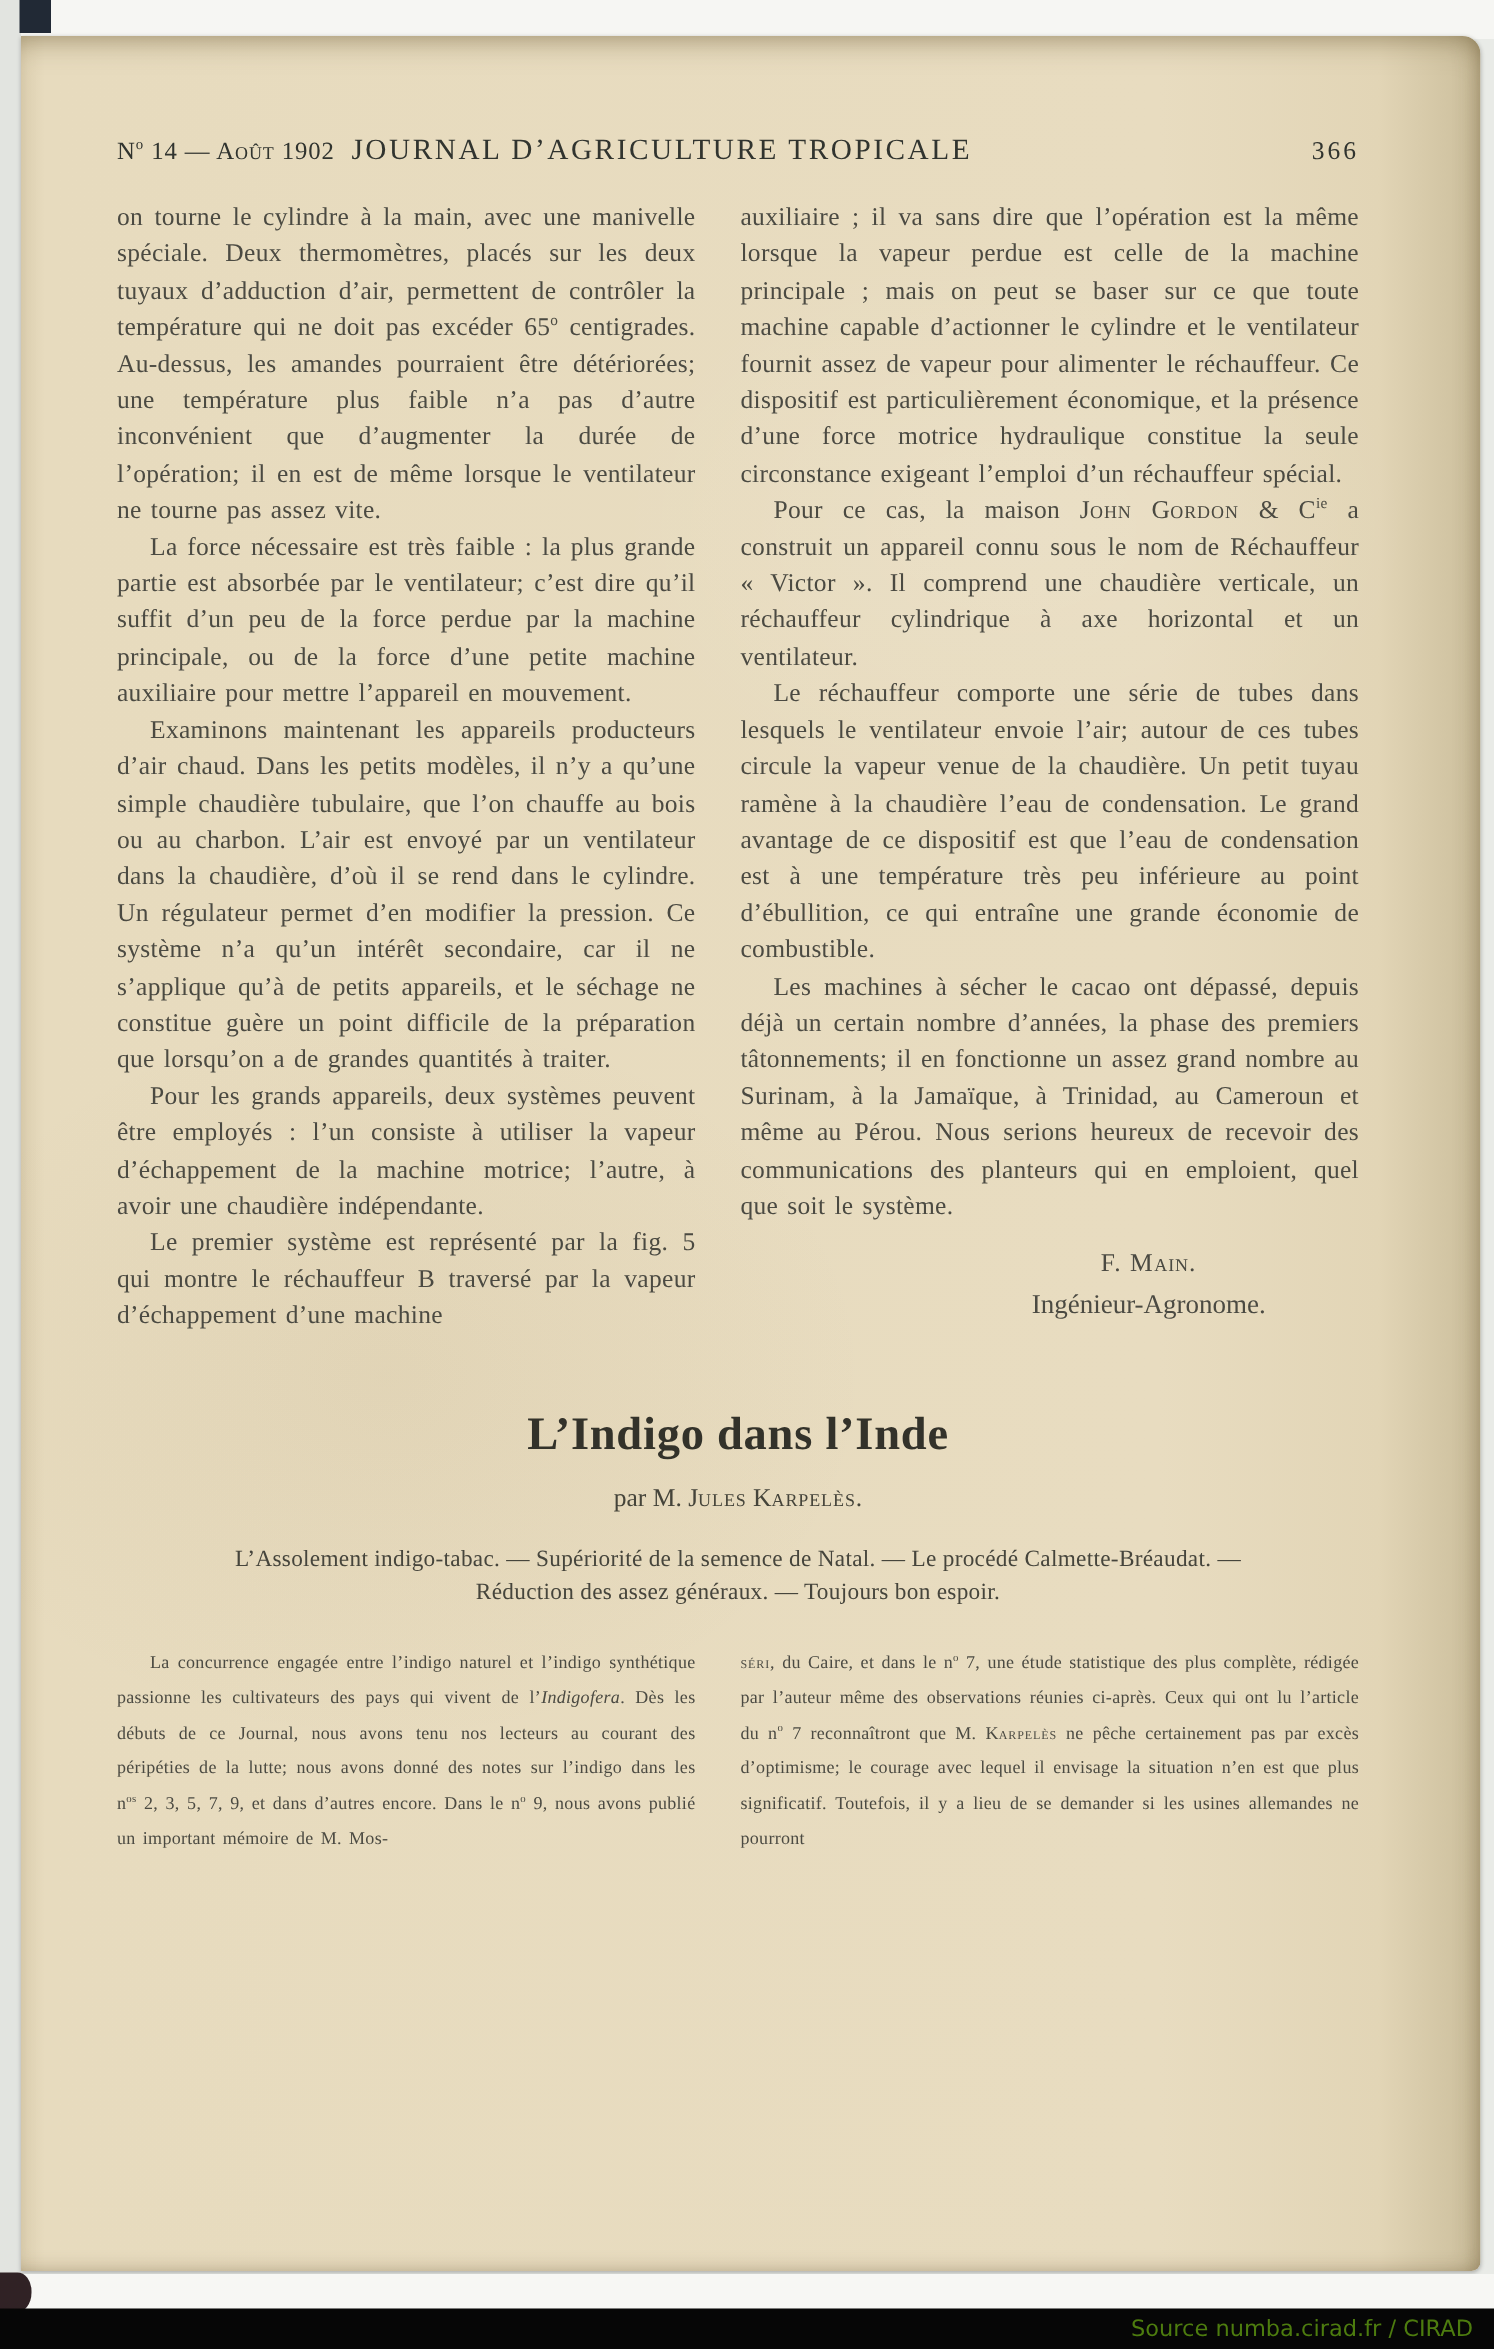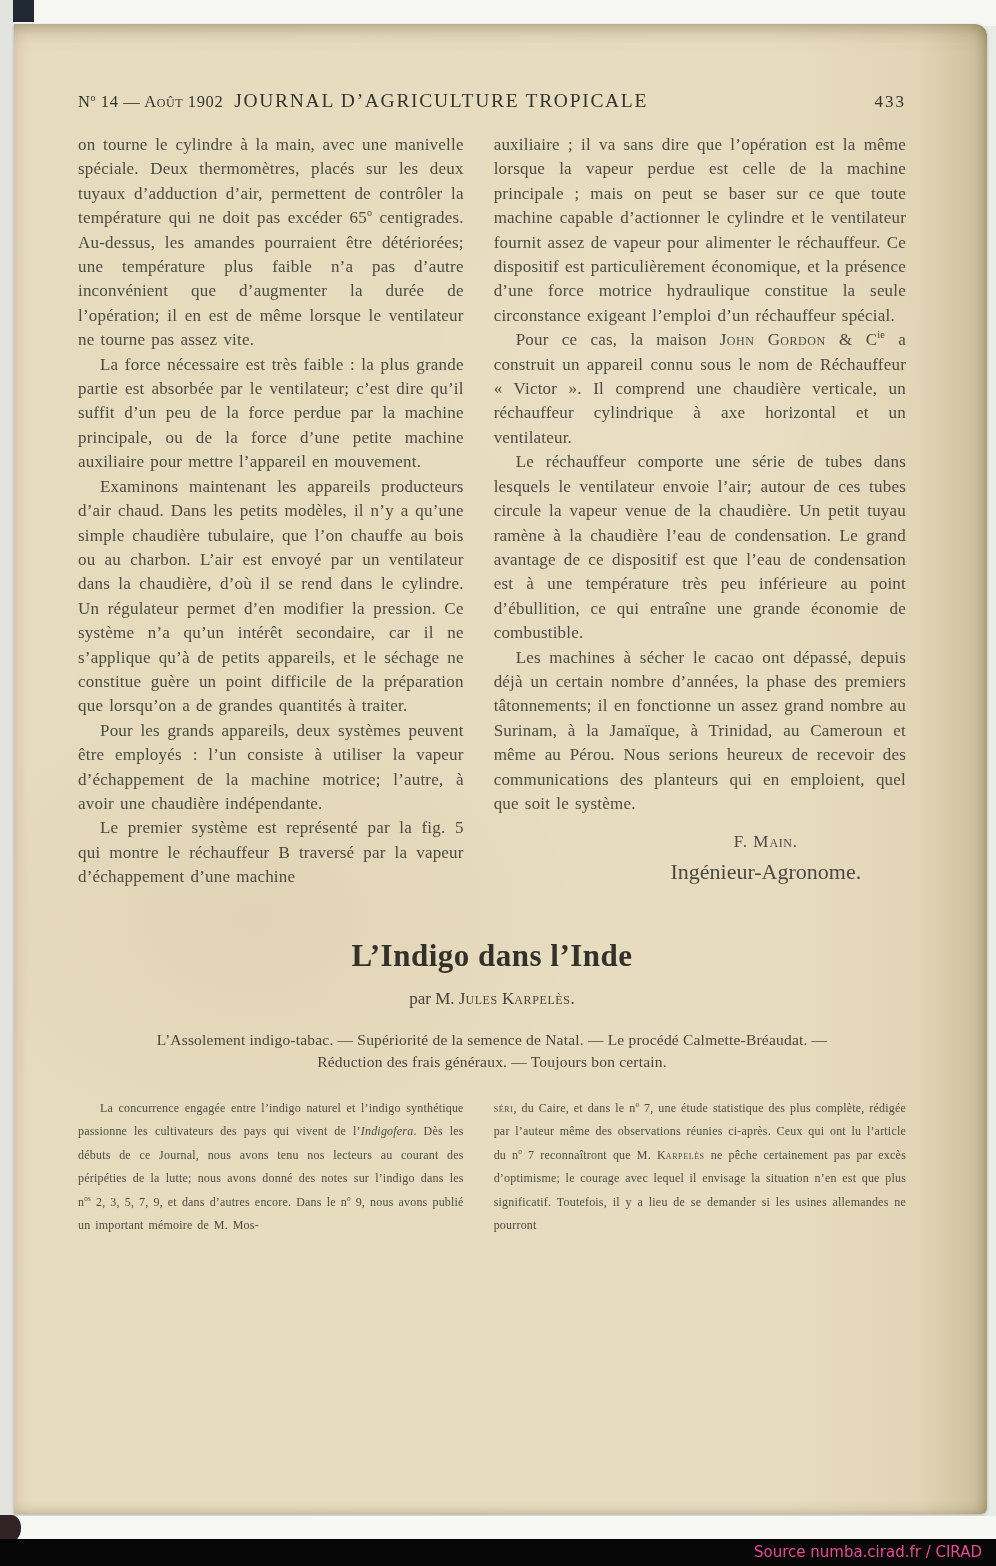--- a/index.html
+++ b/index.html
@@ -44,51 +44,51 @@
     text-indent:22px;
   }
   .cols p.noindent{text-indent:0;}
   .cols-bottom{margin-top:24px;}
   .cols-bottom p{font-size:12px;line-height:23.5px;}
 
   sup{font-size:0.6em;vertical-align:super;line-height:0;}
   .sc{font-variant:small-caps;letter-spacing:0.6px;}
 
   .signature{margin-top:16px;margin-left:132px;text-align:center;font-size:17px;letter-spacing:1px;}
-  .signature-role{margin-top:7px;margin-left:132px;text-align:center;font-size:22px;}
+  .signature-role{margin-top:7px;margin-left:132px;text-align:center;font-size:18px;}
 
   .section-heading{margin-top:48px;text-align:center;color:#3a392f;}
   .article-title{font-size:31px;font-weight:700;letter-spacing:0.5px;color:#33322a;margin:0;}
   .article-byline{margin-top:15px;font-size:17px;color:#45443a;}
   .article-abstract{margin-top:20px;font-size:15.5px;line-height:22px;color:#46453c;letter-spacing:0.2px;}
 
   .bottom-white{position:absolute;left:0;right:0;bottom:27px;height:23px;background:#f7f7f4;}
   .corner-spot{position:absolute;left:0;bottom:24px;width:21px;height:27px;background:#302225;border-radius:0 45% 50% 0;}
   .source-bar{
     position:absolute;left:0;right:0;bottom:0;height:27px;background:#060606;
     font-family:"DejaVu Sans","Liberation Sans",sans-serif;
-    font-size:15px;line-height:27px;color:#ec4899;text-align:right;
+    font-size:15px;line-height:27px;color:#4d7c0f;text-align:right;
   }
   .source-bar span{padding-right:14px;}
 </style>
 </head>
 <body>
 
 <div class="scan">
   <div class="top-edge"></div>
   <div class="left-gutter"></div>
   <div class="spine-block"></div>
 
   <div class="page">
     <div class="page-inner">
 
       <div class="journal-header">
         <span class="issue-number">N<sup>o</sup> 14 — A<span class="sc">oût</span> 1902</span>
         <span class="journal-title">JOURNAL D’AGRICULTURE TROPICALE</span>
-        <span class="page-number">433</span>
+        <span class="page-number">366</span>
       </div>
 
       <div class="cols cols-top">
         <div class="col-a">
           <p class="noindent">on tourne le cylindre à la main, avec une manivelle spéciale. Deux thermomètres, placés sur les deux tuyaux d’adduction d’air, permettent de contrôler la température qui ne doit pas excéder 65<sup>o</sup> centigrades. Au-dessus, les amandes pourraient être détériorées; une température plus faible n’a pas d’autre inconvénient que d’augmenter la durée de l’opération; il en est de même lorsque le ventilateur ne tourne pas assez vite.</p>
           <p>La force nécessaire est très faible : la plus grande partie est absorbée par le ventilateur; c’est dire qu’il suffit d’un peu de la force perdue par la machine principale, ou de la force d’une petite machine auxiliaire pour mettre l’appareil en mouvement.</p>
           <p>Examinons maintenant les appareils producteurs d’air chaud. Dans les petits modèles, il n’y a qu’une simple chaudière tubulaire, que l’on chauffe au bois ou au charbon. L’air est envoyé par un ventilateur dans la chaudière, d’où il se rend dans le cylindre. Un régulateur permet d’en modifier la pression. Ce système n’a qu’un intérêt secondaire, car il ne s’applique qu’à de petits appareils, et le séchage ne constitue guère un point difficile de la préparation que lorsqu’on a de grandes quantités à traiter.</p>
           <p>Pour les grands appareils, deux systèmes peuvent être employés : l’un consiste à utiliser la vapeur d’échappement de la machine motrice; l’autre, à avoir une chaudière indépendante.</p>
           <p>Le premier système est représenté par la fig. 5 qui montre le réchauffeur B traversé par la vapeur d’échappement d’une machine</p>
         </div>
@@ -100,21 +100,21 @@
           <div class="signature">F. M<span class="sc">ain</span>.</div>
           <div class="signature-role">Ingénieur-Agronome.</div>
         </div>
       </div>
 
       <div class="section-heading">
         <h1 class="article-title">L’Indigo dans l’Inde</h1>
         <div class="article-byline">par M. J<span class="sc">ules</span> K<span class="sc">arpelès</span>.</div>
         <div class="article-abstract">
           <div>L’Assolement indigo-tabac. — Supériorité de la semence de Natal. — Le procédé Calmette-Bréaudat. —</div>
-          <div>Réduction des frais généraux. — Toujours bon certain.</div>
+          <div>Réduction des assez généraux. — Toujours bon espoir.</div>
         </div>
       </div>
 
       <div class="cols cols-bottom">
         <div class="col-a">
           <p>La concurrence engagée entre l’indigo naturel et l’indigo synthétique passionne les cultivateurs des pays qui vivent de l’<i>Indigofera</i>. Dès les débuts de ce Journal, nous avons tenu nos lecteurs au courant des péripéties de la lutte; nous avons donné des notes sur l’indigo dans les n<sup>os</sup> 2, 3, 5, 7, 9, et dans d’autres encore. Dans le n<sup>o</sup> 9, nous avons publié un important mémoire de M. Mos-</p>
         </div>
         <div class="col-b">
           <p class="noindent"><span class="sc">séri</span>, du Caire, et dans le n<sup>o</sup> 7, une étude statistique des plus complète, rédigée par l’auteur même des observations réunies ci-après. Ceux qui ont lu l’article du n<sup>o</sup> 7 reconnaîtront que M. K<span class="sc">arpelès</span> ne pêche certainement pas par excès d’optimisme; le courage avec lequel il envisage la situation n’en est que plus significatif. Toutefois, il y a lieu de se demander si les usines allemandes ne pourront</p>
         </div>

